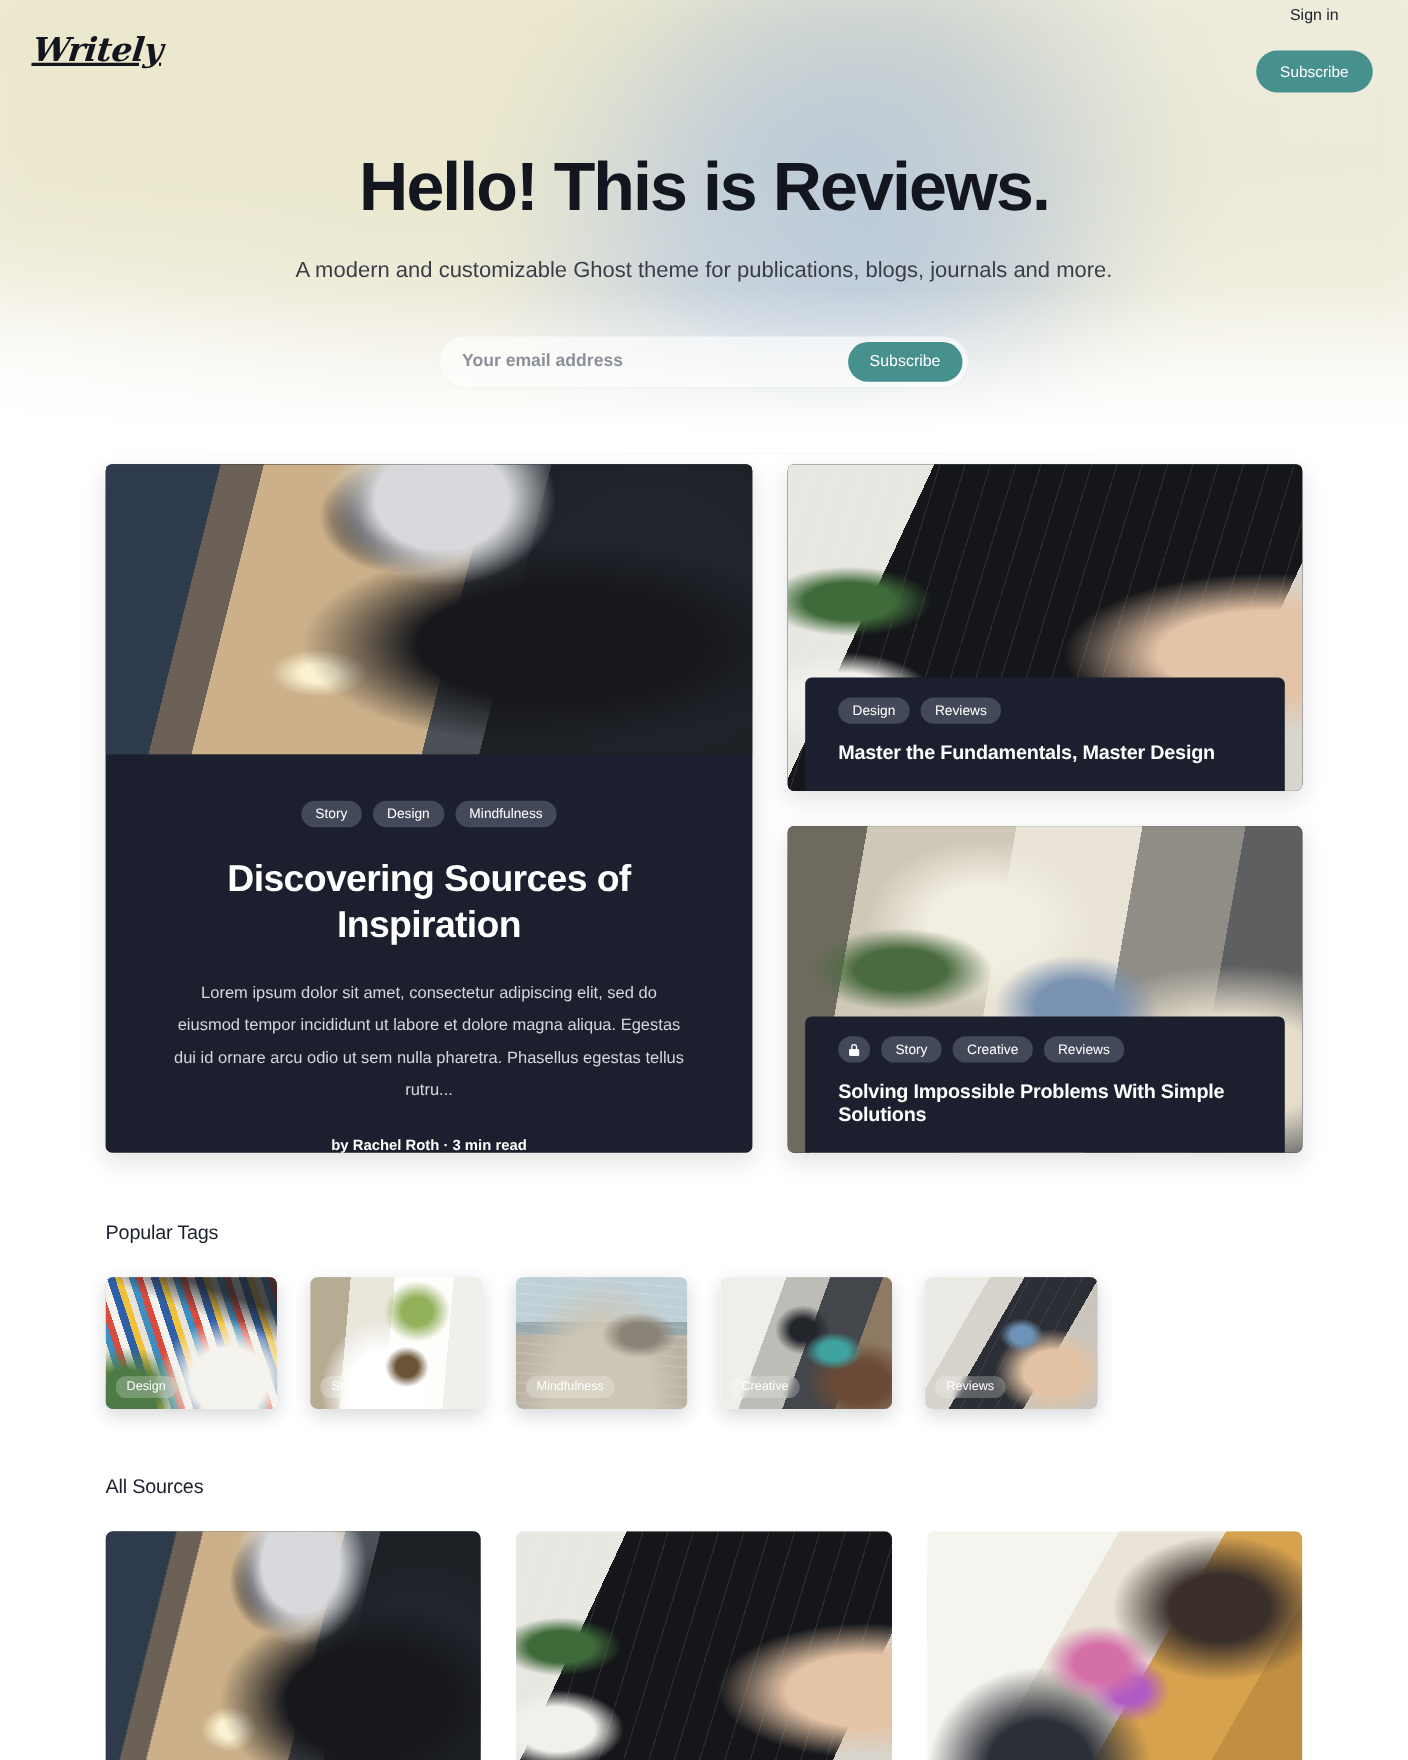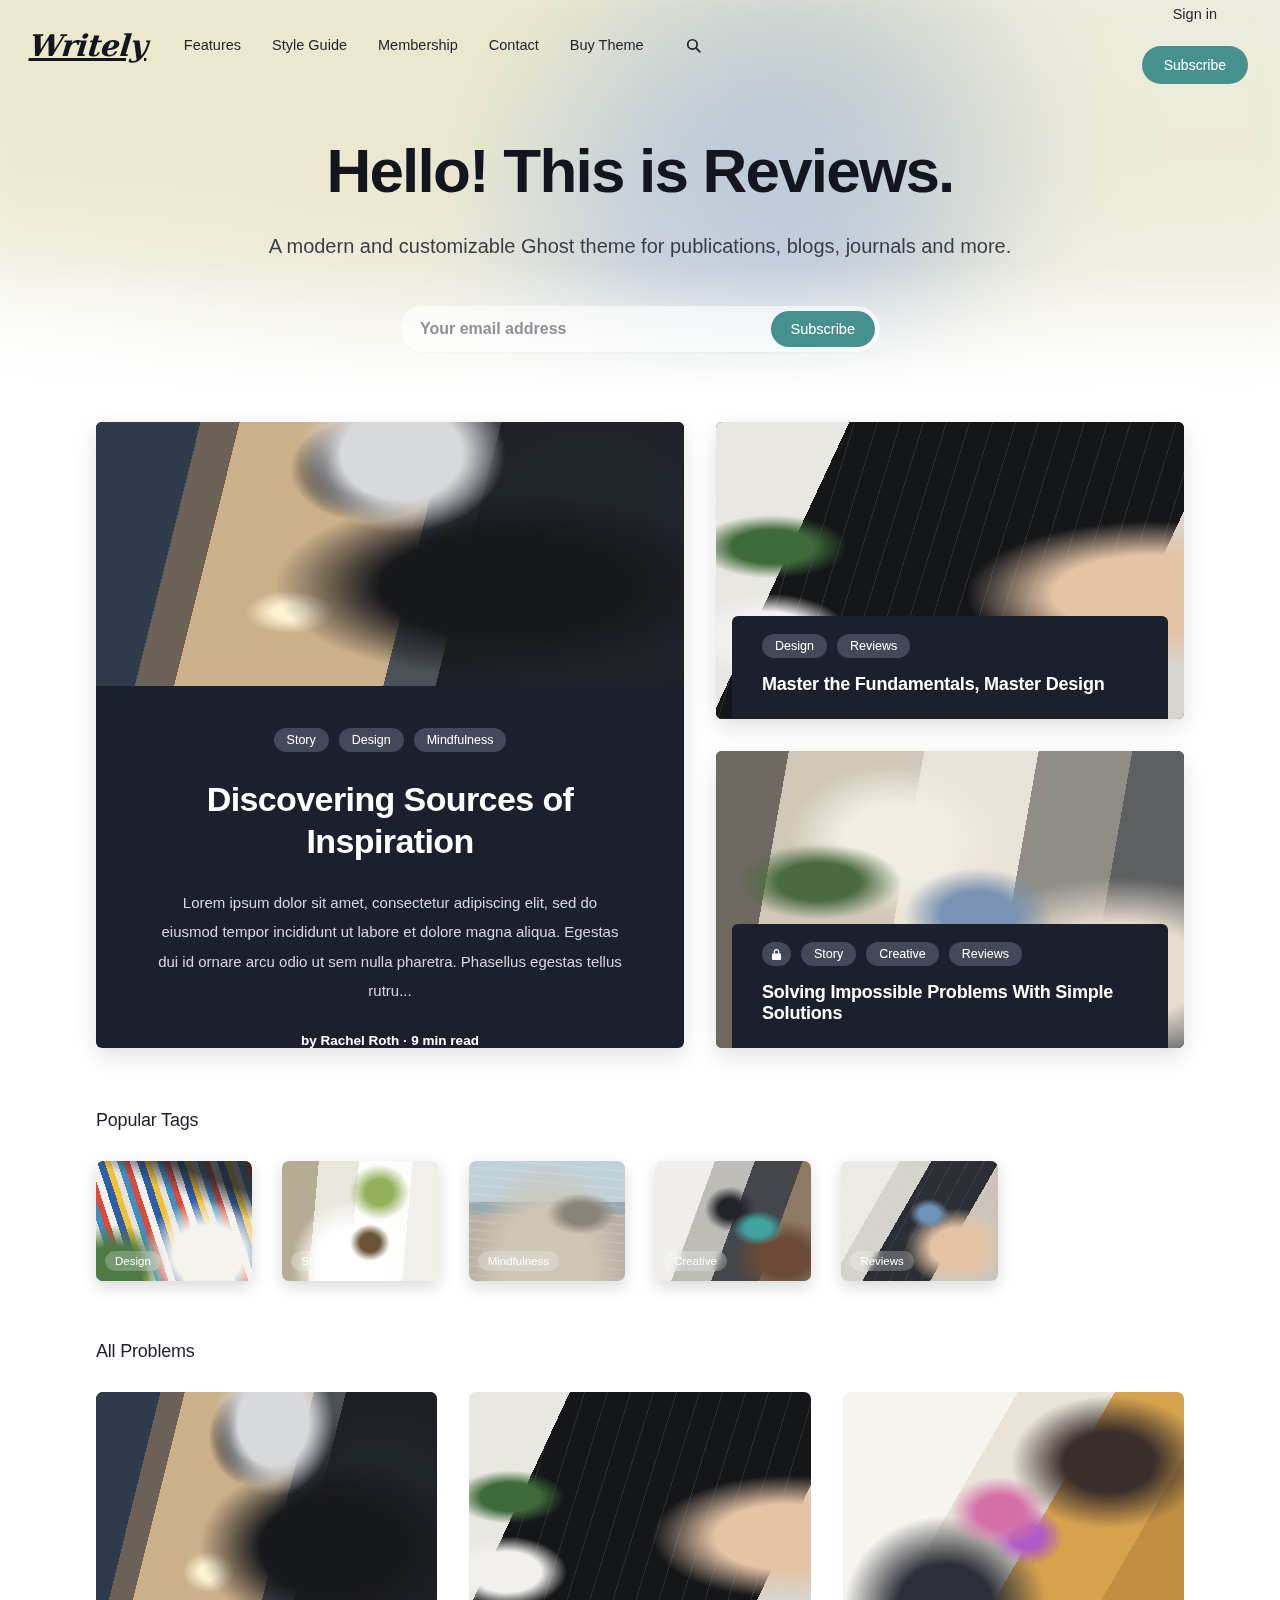--- a/index.html
+++ b/index.html
@@ -285,33 +285,20 @@
 </head>
 <body>
 
 <div class="hero-wrap">
   <div class="hero-bg"></div>
   <div class="hero-fade"></div>
 
   <header>
     <a class="logo" href="#">Writely</a>
 
-    <nav class="mainnav">
-      <a href="#">Features</a>
-      <a href="#">Style Guide</a>
-      <a href="#">Membership</a>
-      <a href="#">Contact</a>
-      <a href="#">Buy Theme</a>
-      <button class="search-btn">
-        <svg width="17" height="17" viewBox="0 0 24 24" fill="none" stroke="#1b1f2e" stroke-width="2.4">
-          <circle cx="10.5" cy="10.5" r="6.6"></circle>
-          <line x1="15.4" y1="15.4" x2="21" y2="21" stroke-linecap="round"></line>
-        </svg>
-      </button>
-    </nav>
 
     <div class="right-zone">
       <a class="signin" href="#">Sign in</a>
       <button class="subscribe-btn">Subscribe</button>
     </div>
   </header>
 
   <div class="hero-content">
     <h1 class="hero-title">Hello! This is Reviews.</h1>
     <p class="hero-sub">A modern and customizable Ghost theme for publications, blogs, journals and more.</p>
@@ -329,21 +316,21 @@
       <div class="ph ph-desk"></div>
     </div>
     <div class="big-body">
       <div class="pill-row">
         <span class="pill">Story</span>
         <span class="pill">Design</span>
         <span class="pill">Mindfulness</span>
       </div>
       <h2 class="big-title">Discovering Sources of Inspiration</h2>
       <p class="big-excerpt">Lorem ipsum dolor sit amet, consectetur adipiscing elit, sed do eiusmod tempor incididunt ut labore et dolore magna aliqua. Egestas dui id ornare arcu odio ut sem nulla pharetra. Phasellus egestas tellus rutru...</p>
-      <div class="big-meta">by Rachel Roth · 9 min read</div>
+      <div class="big-meta">by Rachel Roth · 3 min read</div>
     </div>
   </article>
 
   <div class="side-col">
 
     <article class="card side-card">
       <div class="photo">
         <div class="ph ph-tablet"></div>
       </div>
       <div class="side-panel">
@@ -407,21 +394,21 @@
     <a class="tag-card" href="#">
       <div class="photo">
           <div class="ph ph-reviews"></div>
         </div>
       <span class="tag-label">Reviews</span>
     </a>
   </div>
 </section>
 
 <section class="section" style="margin-top:60px;">
-  <h2 class="section-title">All Problems</h2>
+  <h2 class="section-title">All Sources</h2>
   <div class="articles-row">
 
     <article class="article-card">
       <div class="photo">
           <div class="ph ph-desk"></div>
         </div>
 
     </article>
 
     <article class="article-card">

